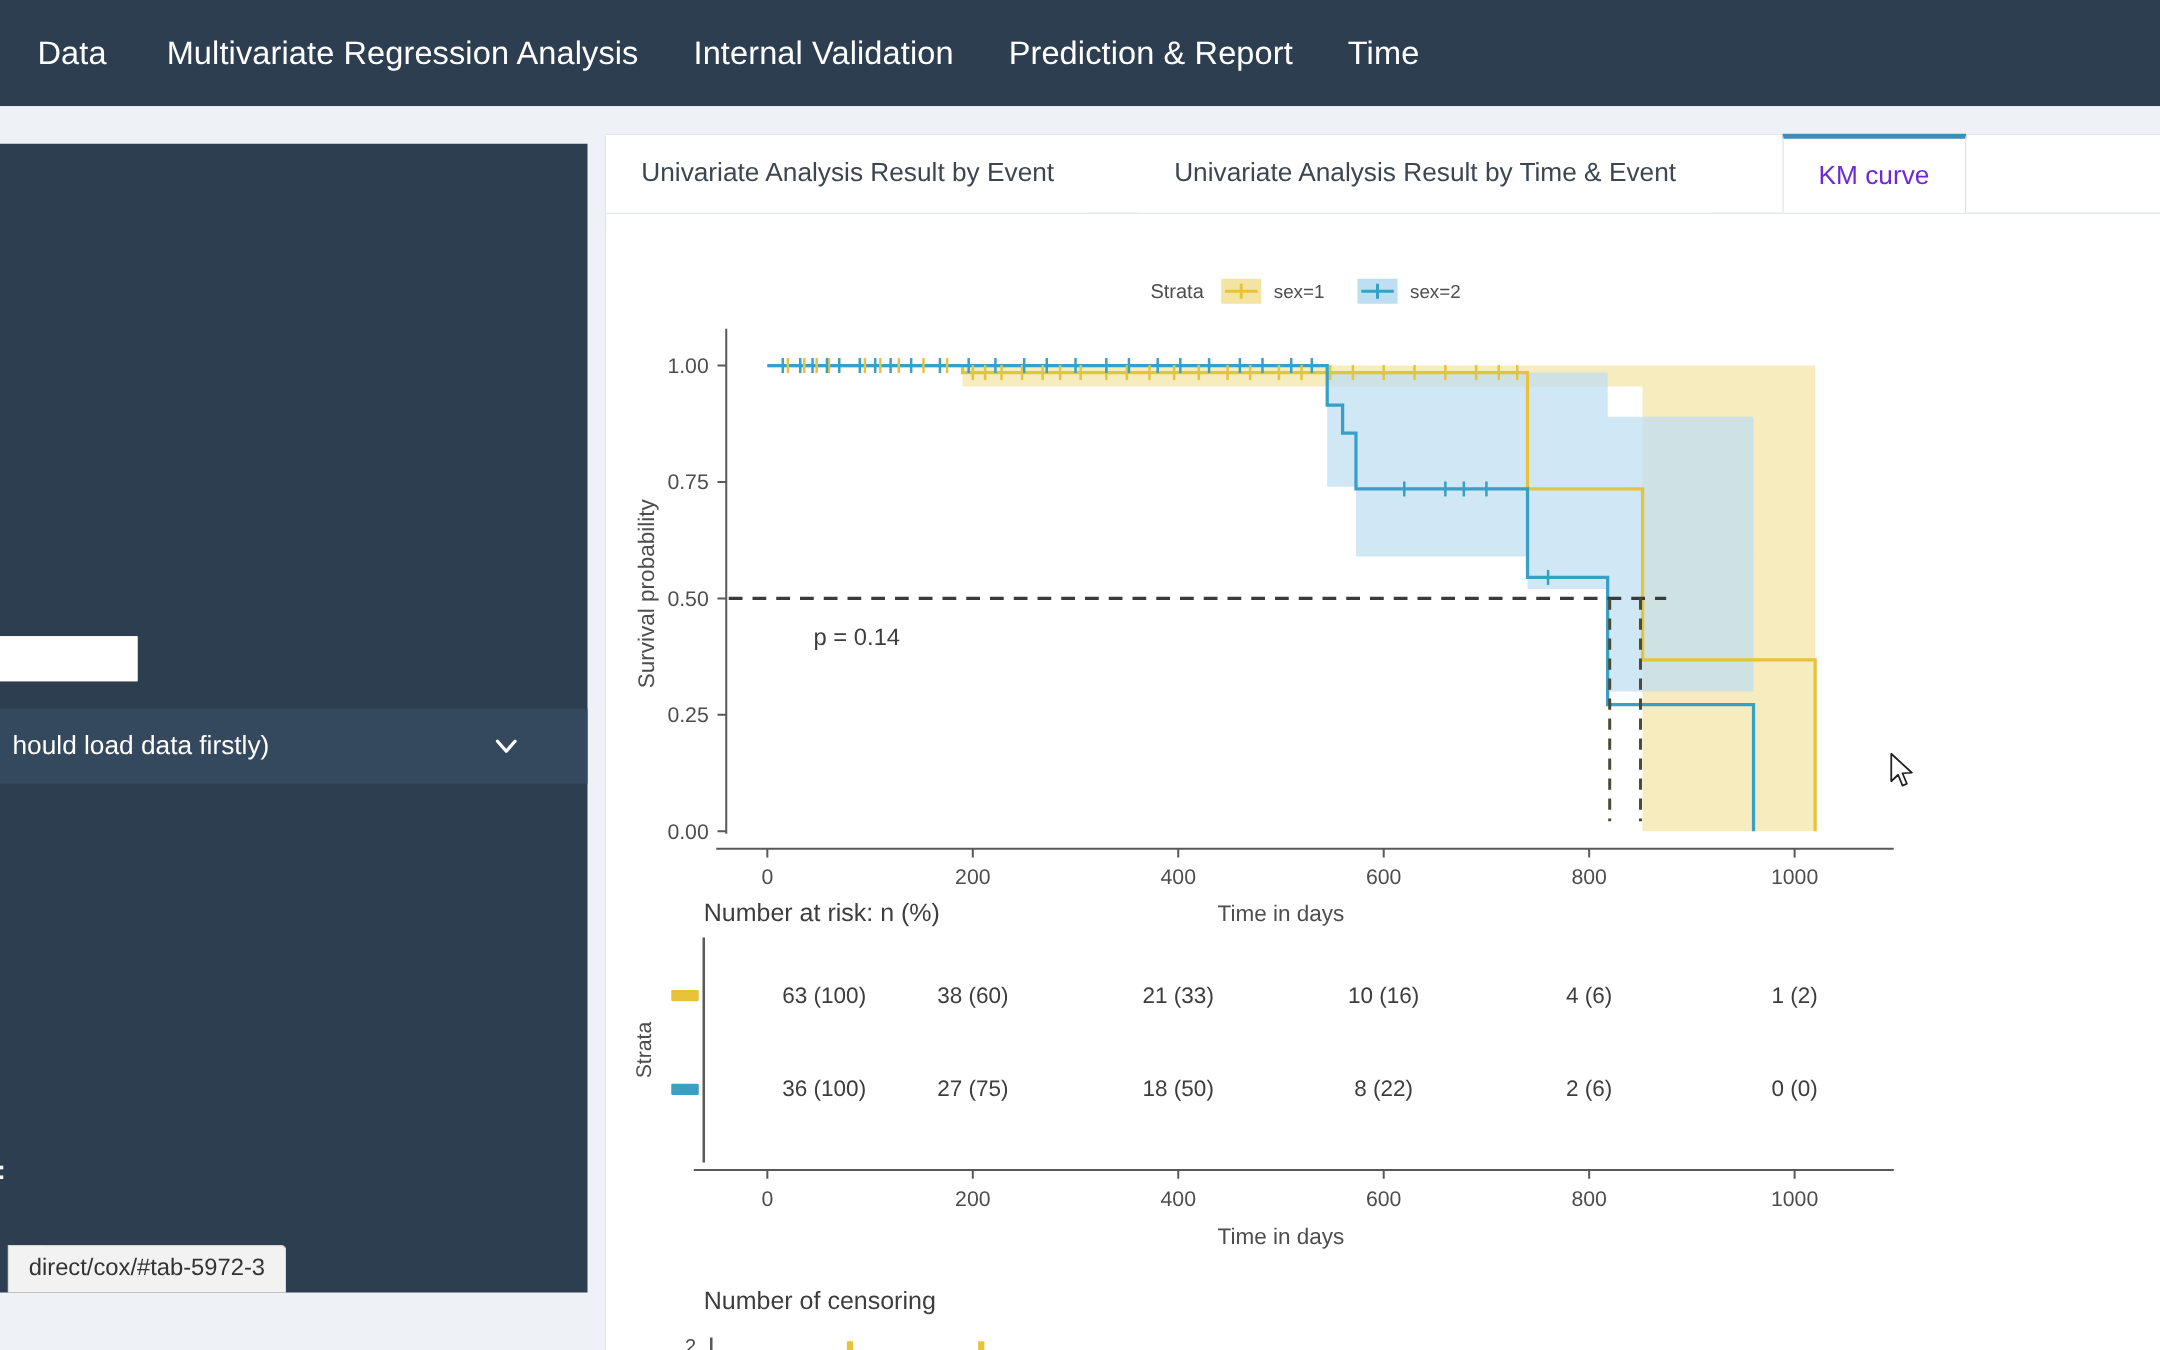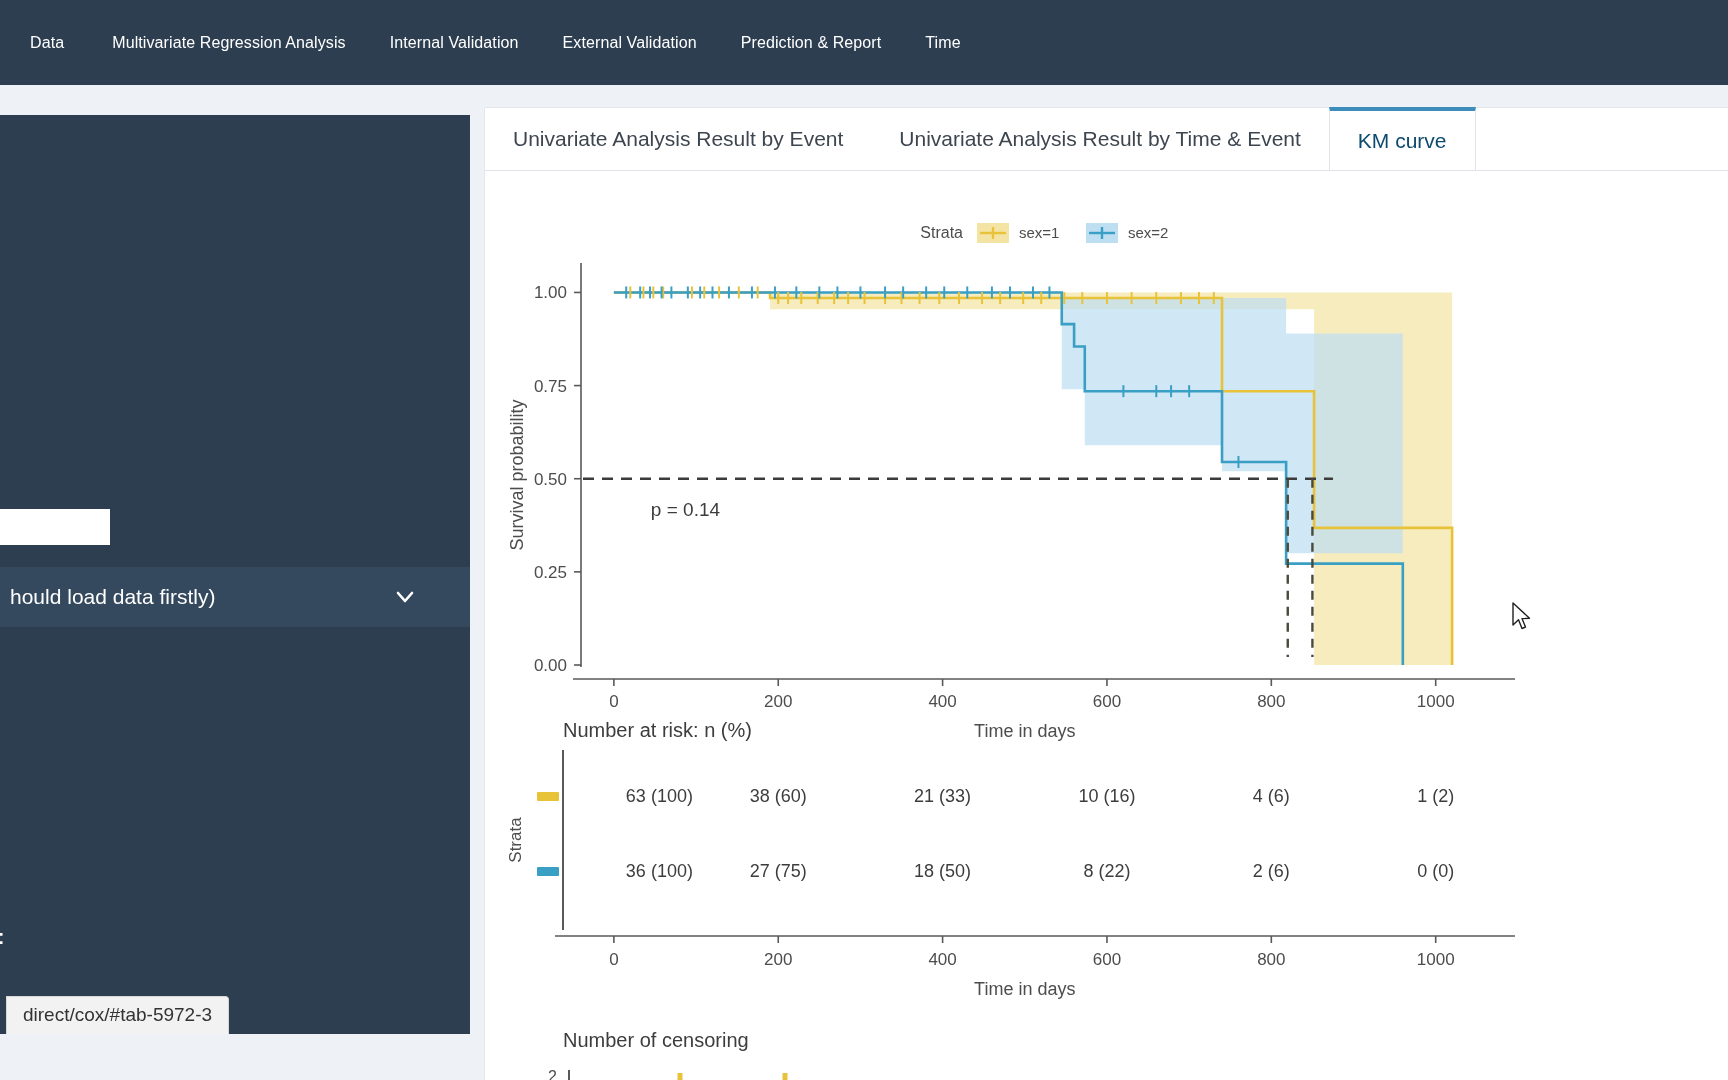--- a/index.html
+++ b/index.html
@@ -14,21 +14,21 @@
   .navbar {
     position: absolute; left: 0; top: 0;
     width: 1728px; height: 85px;
     background: #2c3e50;
     display: flex; align-items: stretch;
   }
   .nav-item {
     display: flex; align-items: center;
     padding: 0 22px;
     color: #ffffff;
-    font-size: 16px;
+    font-size: 26px;
     letter-spacing: .1px;
     white-space: nowrap;
   }
   .nav-item:first-child { padding-left: 30px; padding-right: 26px; }
   .nav-item.active { background: #1f2d3a; }
 
   
   .page-body {
     position: absolute; left: 0; top: 85px;
     width: 1728px; height: 995px;
@@ -85,35 +85,37 @@
     border: 1px solid #e3e6ea;
     border-bottom: none; border-right: none;
     border-top-left-radius: 3px;
   }
   .tabstrip {
     position: absolute; left: 0; top: 0;
     width: 1244px; height: 63px;
     display: flex; align-items: stretch;
     border-bottom: 1px solid #e0e3e7;
     background: #ffffff;
+    gap: 40px;
   }
   .tab {
     display: flex; align-items: center;
     padding: 0 28px;
     font-size: 21px;
     color: #3d4650;
     white-space: nowrap;
     background: #ffffff;
   }
   .tab.active {
     border-top: 4px solid #3c8dbc;
     border-left: 1px solid #e0e3e7;
     border-right: 1px solid #e0e3e7;
     margin-top: -1px;
-    color: #0c4a6e;
+    color: #6d28d9;
+    margin-left: 17px;
   }
 
   
   .plot-wrap {
     position: absolute; left: 0; top: 77px;
     width: 1244px; height: 910px;
     background: #ffffff;
     overflow: hidden;
   }
   .plot-svg { display: block; }
@@ -130,23 +132,20 @@
 
 <div class="navbar">
   <div class="nav-item">
       <span>Data</span>
     </div>
   <div class="nav-item">
       <span>Multivariate Regression Analysis</span>
     </div>
   <div class="nav-item">
       <span>Internal Validation</span>
-    </div>
-  <div class="nav-item">
-      <span>External Validation</span>
     </div>
   <div class="nav-item">
       <span>Prediction &amp; Report</span>
     </div>
   <div class="nav-item">
       <span>Time</span>
     </div>
 </div>
 
 <div class="page-body">

